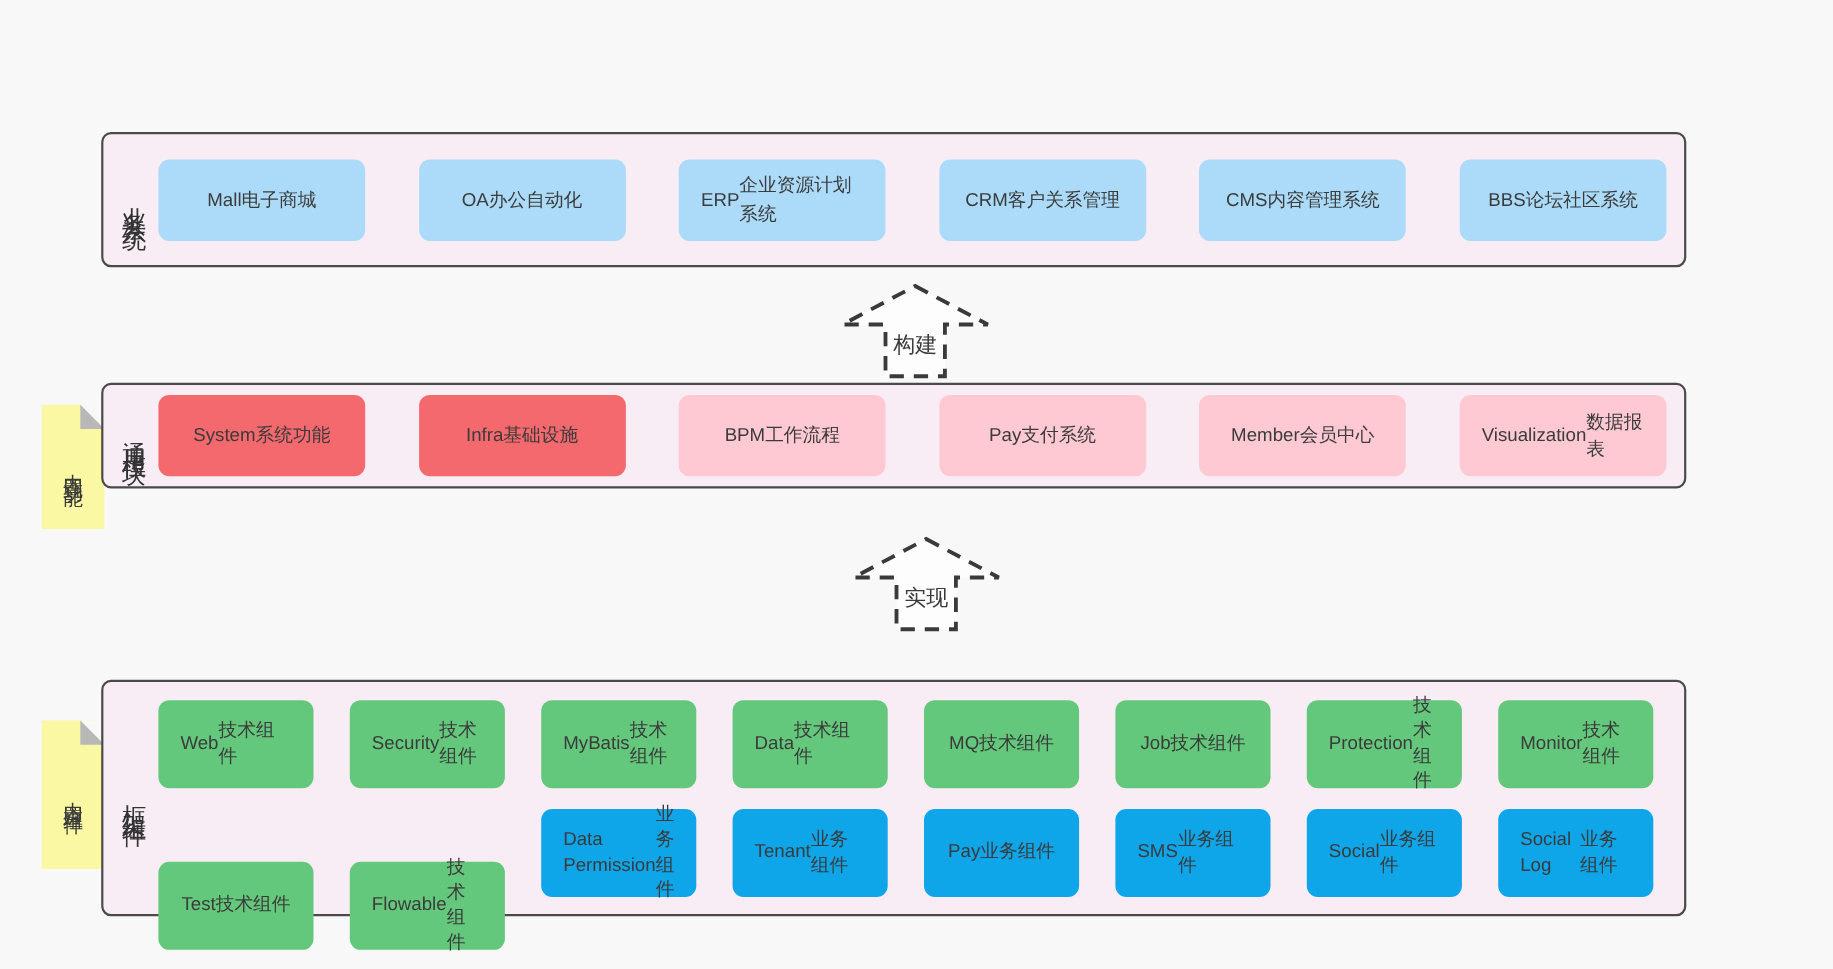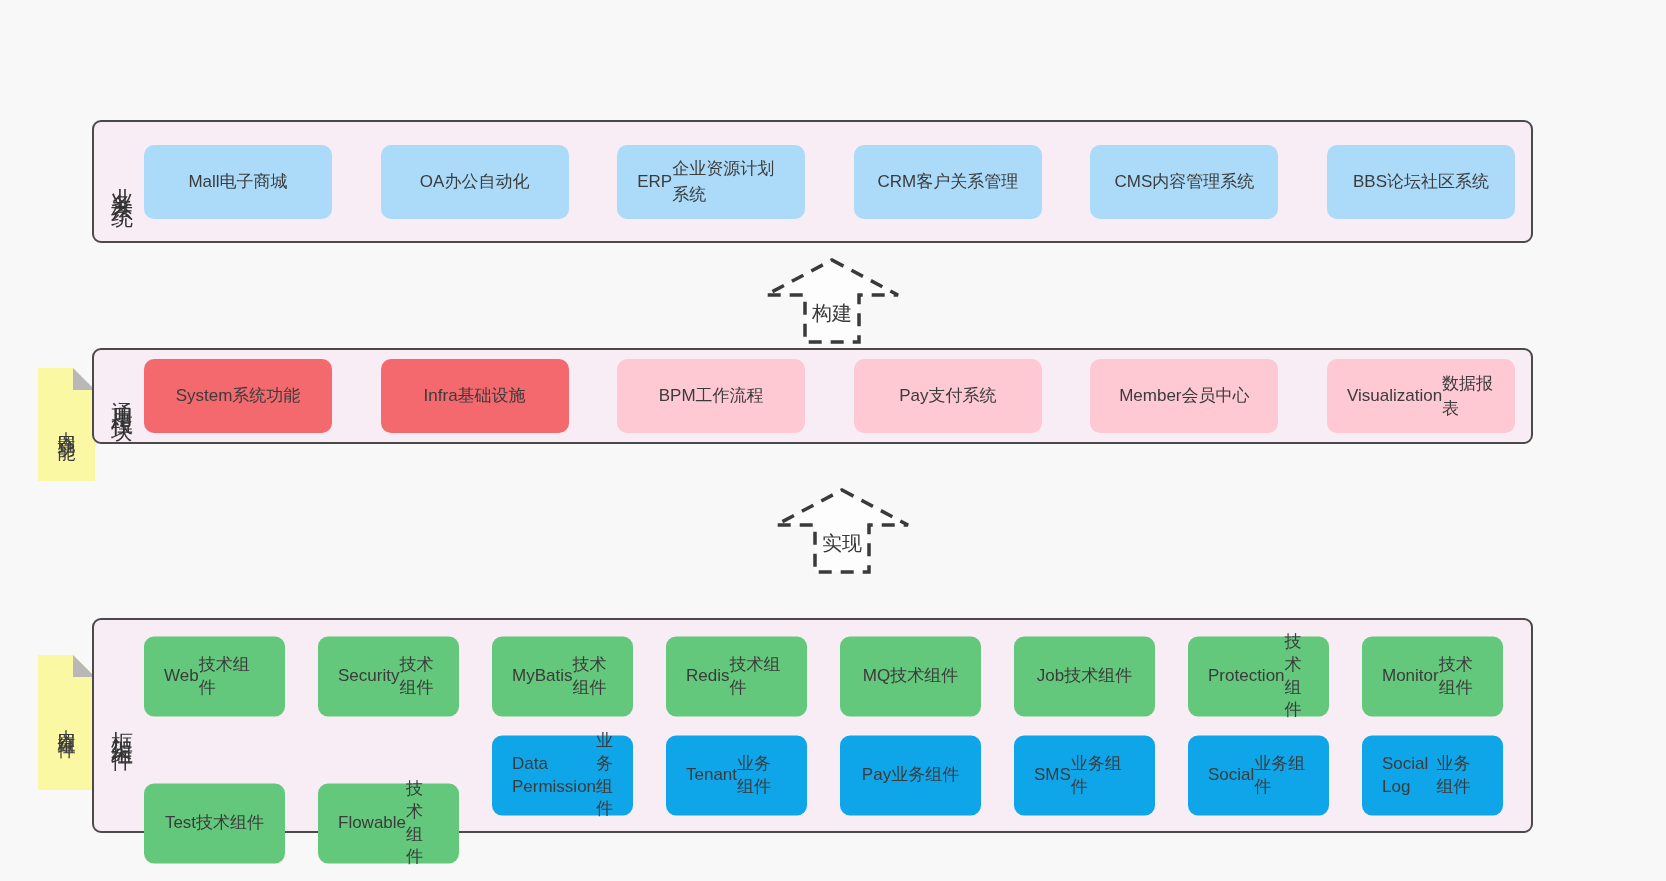--- a/index.html
+++ b/index.html
@@ -180,21 +180,21 @@
         </div>
         <div class="box box-sm green">
           <span class="box-name">Security</span>
           <span class="box-desc">技术组件</span>
         </div>
         <div class="box box-sm green">
           <span class="box-name">MyBatis</span>
           <span class="box-desc">技术组件</span>
         </div>
         <div class="box box-sm green">
-          <span class="box-name">Redis</span>
+          <span class="box-name">Data</span>
           <span class="box-desc">技术组件</span>
         </div>
         <div class="box box-sm green">
           <span class="box-name">MQ</span>
           <span class="box-desc">技术组件</span>
         </div>
         <div class="box box-sm green">
           <span class="box-name">Job</span>
           <span class="box-desc">技术组件</span>
         </div>

